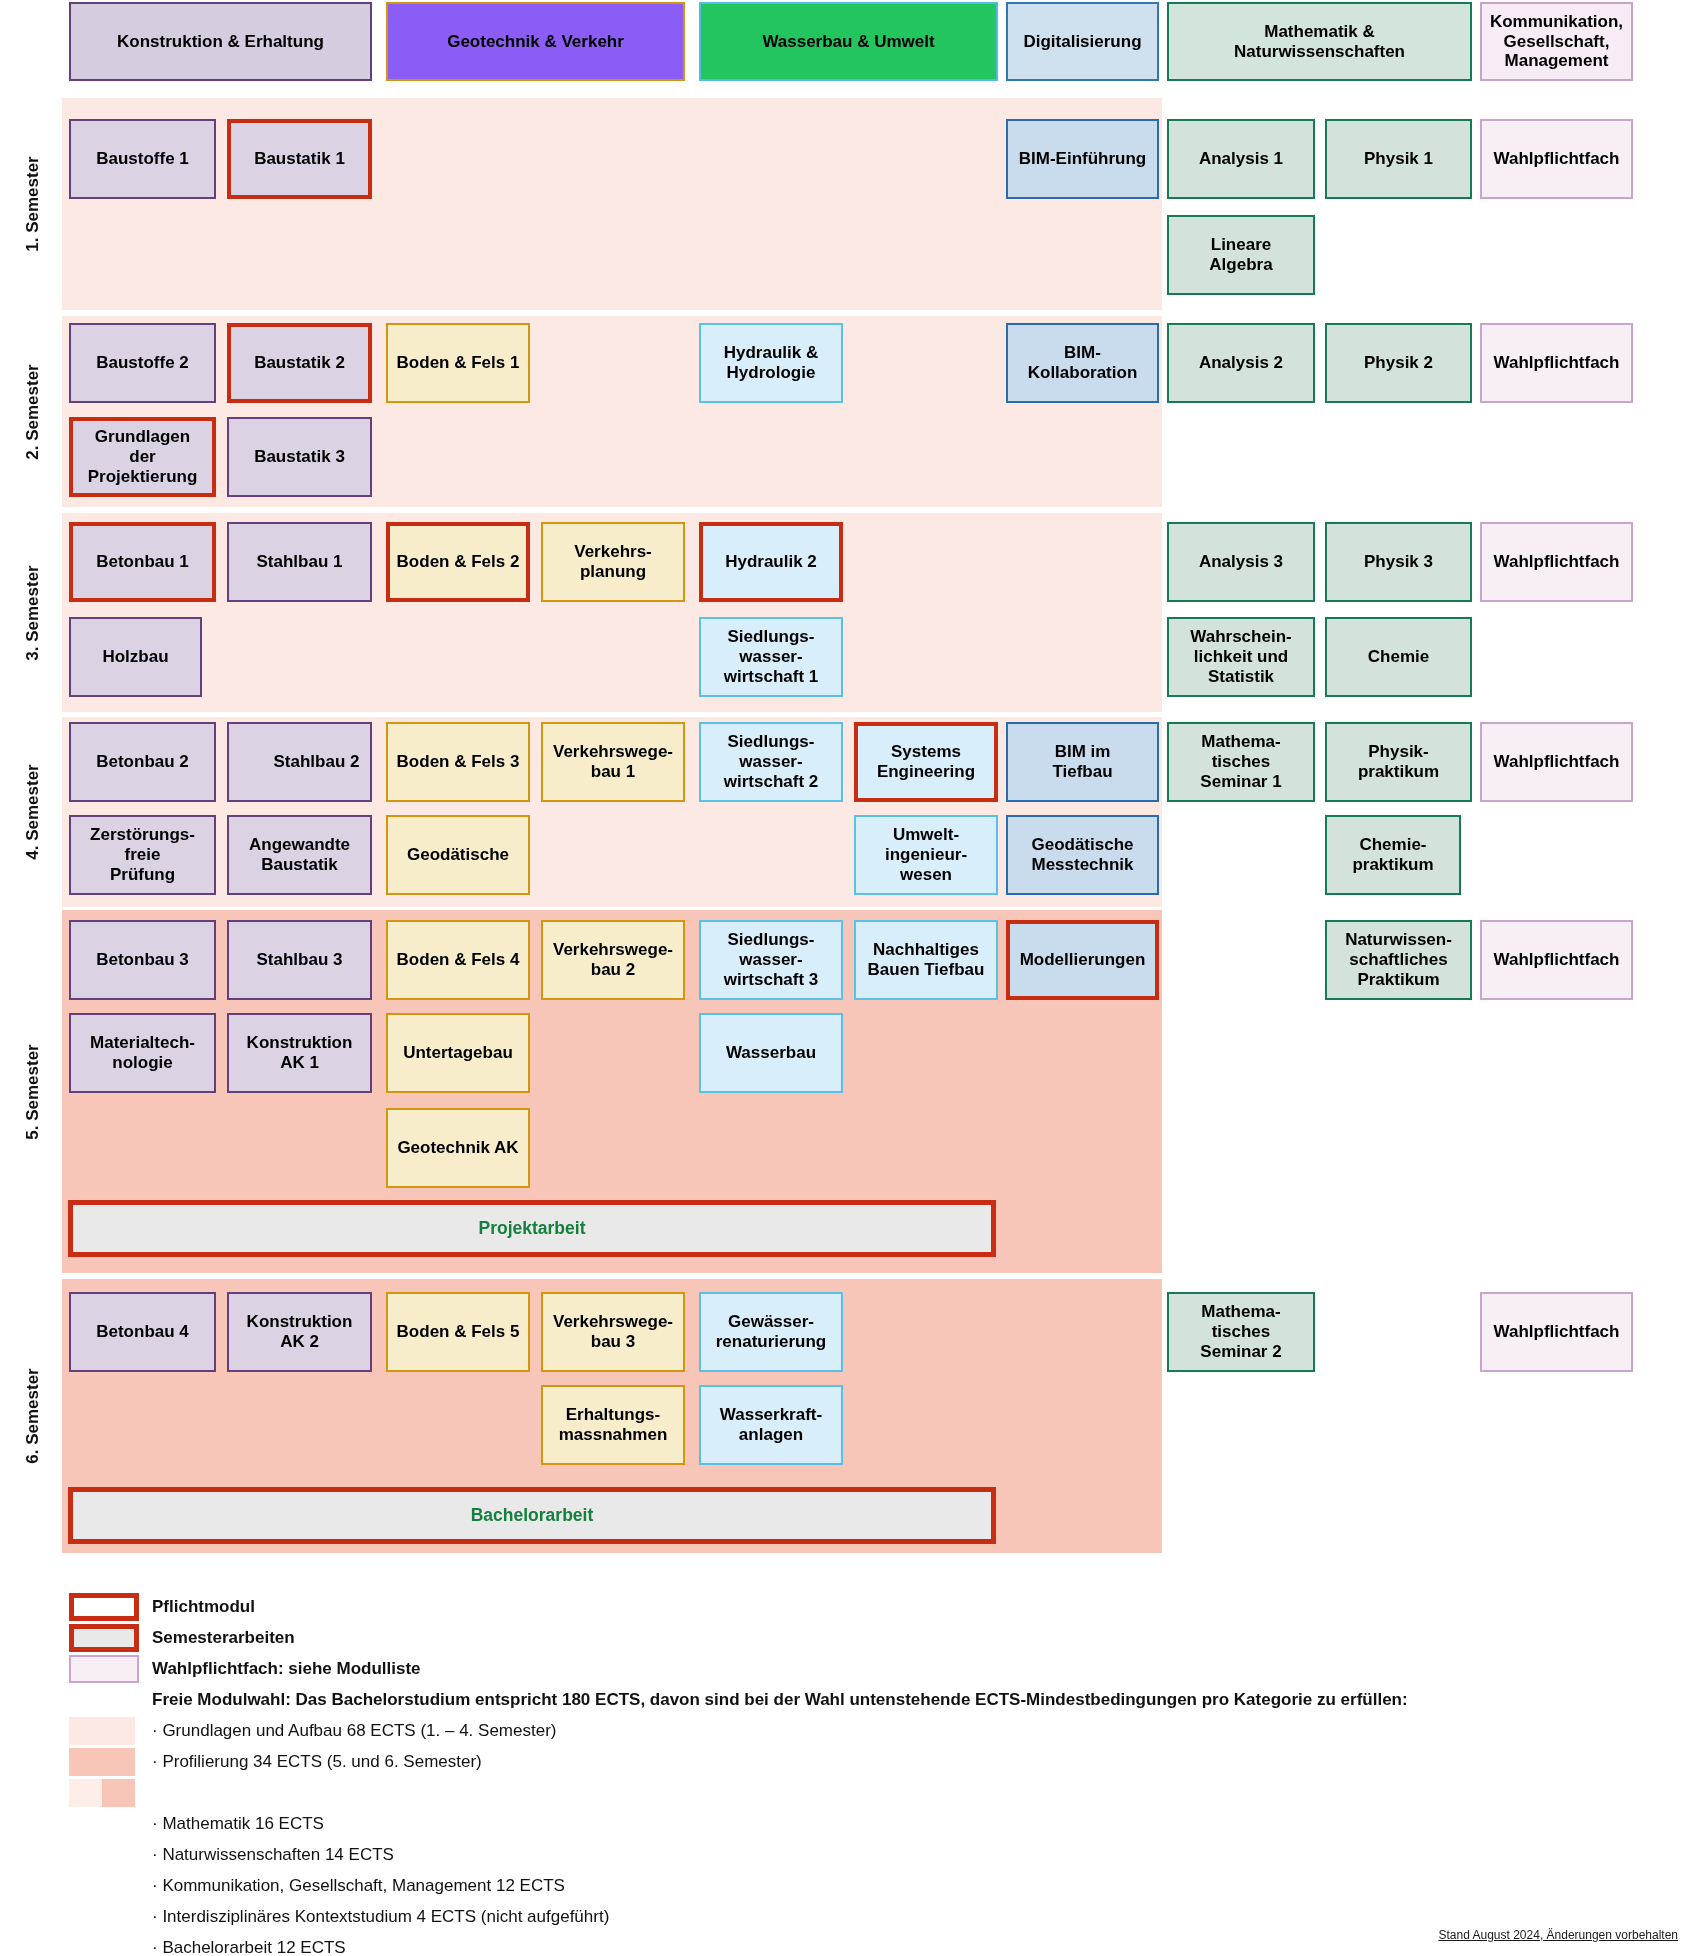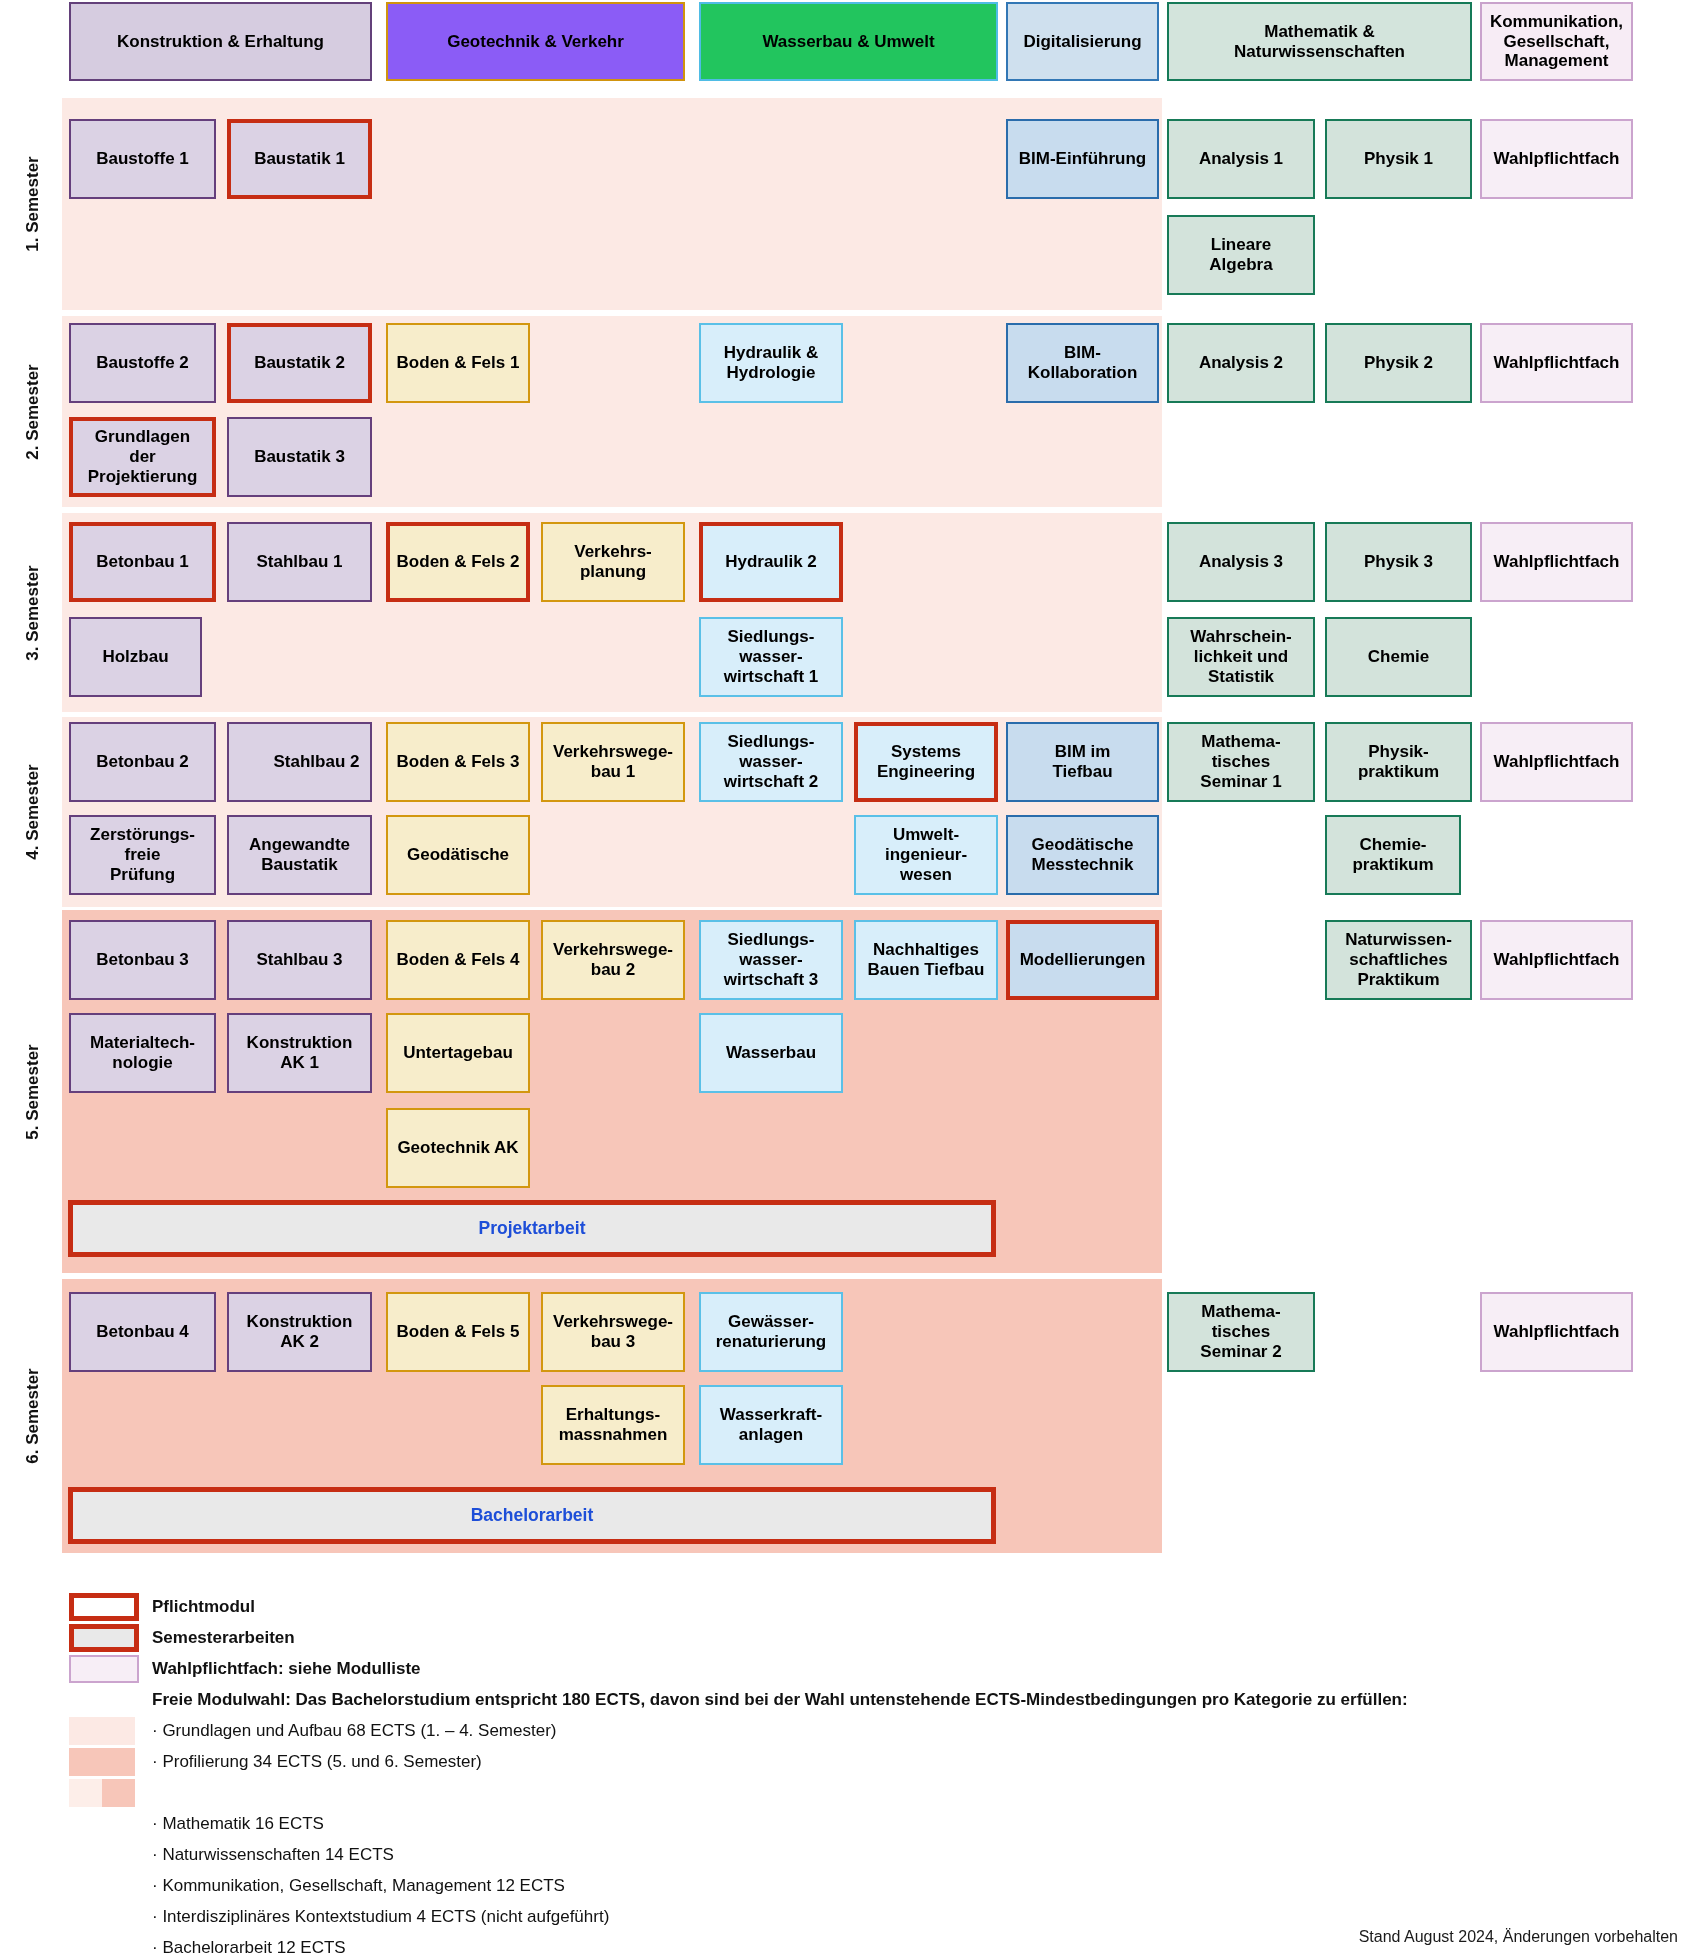--- a/index.html
+++ b/index.html
@@ -20,31 +20,31 @@
   .green    {background:#d3e3db;border:2px solid #177a57;}
   .pinkc    {background:#f7eef6;border:2px solid #cba4ce;}
   .red{border:4px solid #c62d13 !important;}
   .hdr-konstruktion  {background:#d6cce0;border-color:#63407a;}
   .hdr-geotechnik    {background:#8b5cf6;border-color:#d1940e;}
   .hdr-wasserbau     {background:#22c55e;border-color:#4fbce5;}
   .hdr-digitalisierung{background:#cfe0ee;border-color:#3277b5;}
   .hdr-mathematik    {background:#d3e4dc;border-color:#157a58;}
   .hdr-kommunikation {background:#f7ecf5;border-color:#c9a2cc;}
   .bar{position:absolute;box-sizing:border-box;background:#e9e9e9;border:5px solid #c62d13;
-       display:flex;align-items:center;justify-content:center;font-weight:700;font-size:17.5px;color:#1d4ed8;}
+       display:flex;align-items:center;justify-content:center;font-weight:700;font-size:17.5px;color:#15803d;}
   .legend-swatch{position:absolute;box-sizing:border-box;}
   .lg-pflicht{background:#fff;border:5px solid #c62d13;}
   .lg-sem{background:#e9e9e9;border:5px solid #c62d13;}
   .lg-wahl{background:#f7eef6;border:2px solid #cba4ce;}
   .lg-light{background:#fce9e4;}
   .lg-dark{background:#f7c6b9;}
   .lg-split{background:linear-gradient(90deg,#fdeee9 0 50%,#f7c6b9 50% 100%);}
   .legend-text{position:absolute;font-size:17px;color:#111;line-height:28px;white-space:nowrap;}
   .legend-text.bold{font-weight:700;}
-  .footnote{position:absolute;font-size:16px;color:#1a1a1a;white-space:nowrap;}
+  .footnote{position:absolute;font-size:12px;color:#1a1a1a;white-space:nowrap;text-decoration:underline;}
 </style>
 </head>
 <body>
 
 <div class="canvas" id="canvas">
   <div class="footnote" style="top:1928px;right:12px;">Stand August 2024, Änderungen vorbehalten</div>
 <div class="band light" style="left: 62px; top: 98px; width: 1100px; height: 212px;"></div>
     <div class="semlabel" style="left: 33px; top: 204px;">1. Semester</div>
     <div class="band light" style="left: 62px; top: 316px; width: 1100px; height: 191px;"></div>
     <div class="semlabel" style="left: 33px; top: 411.5px;">2. Semester</div>

